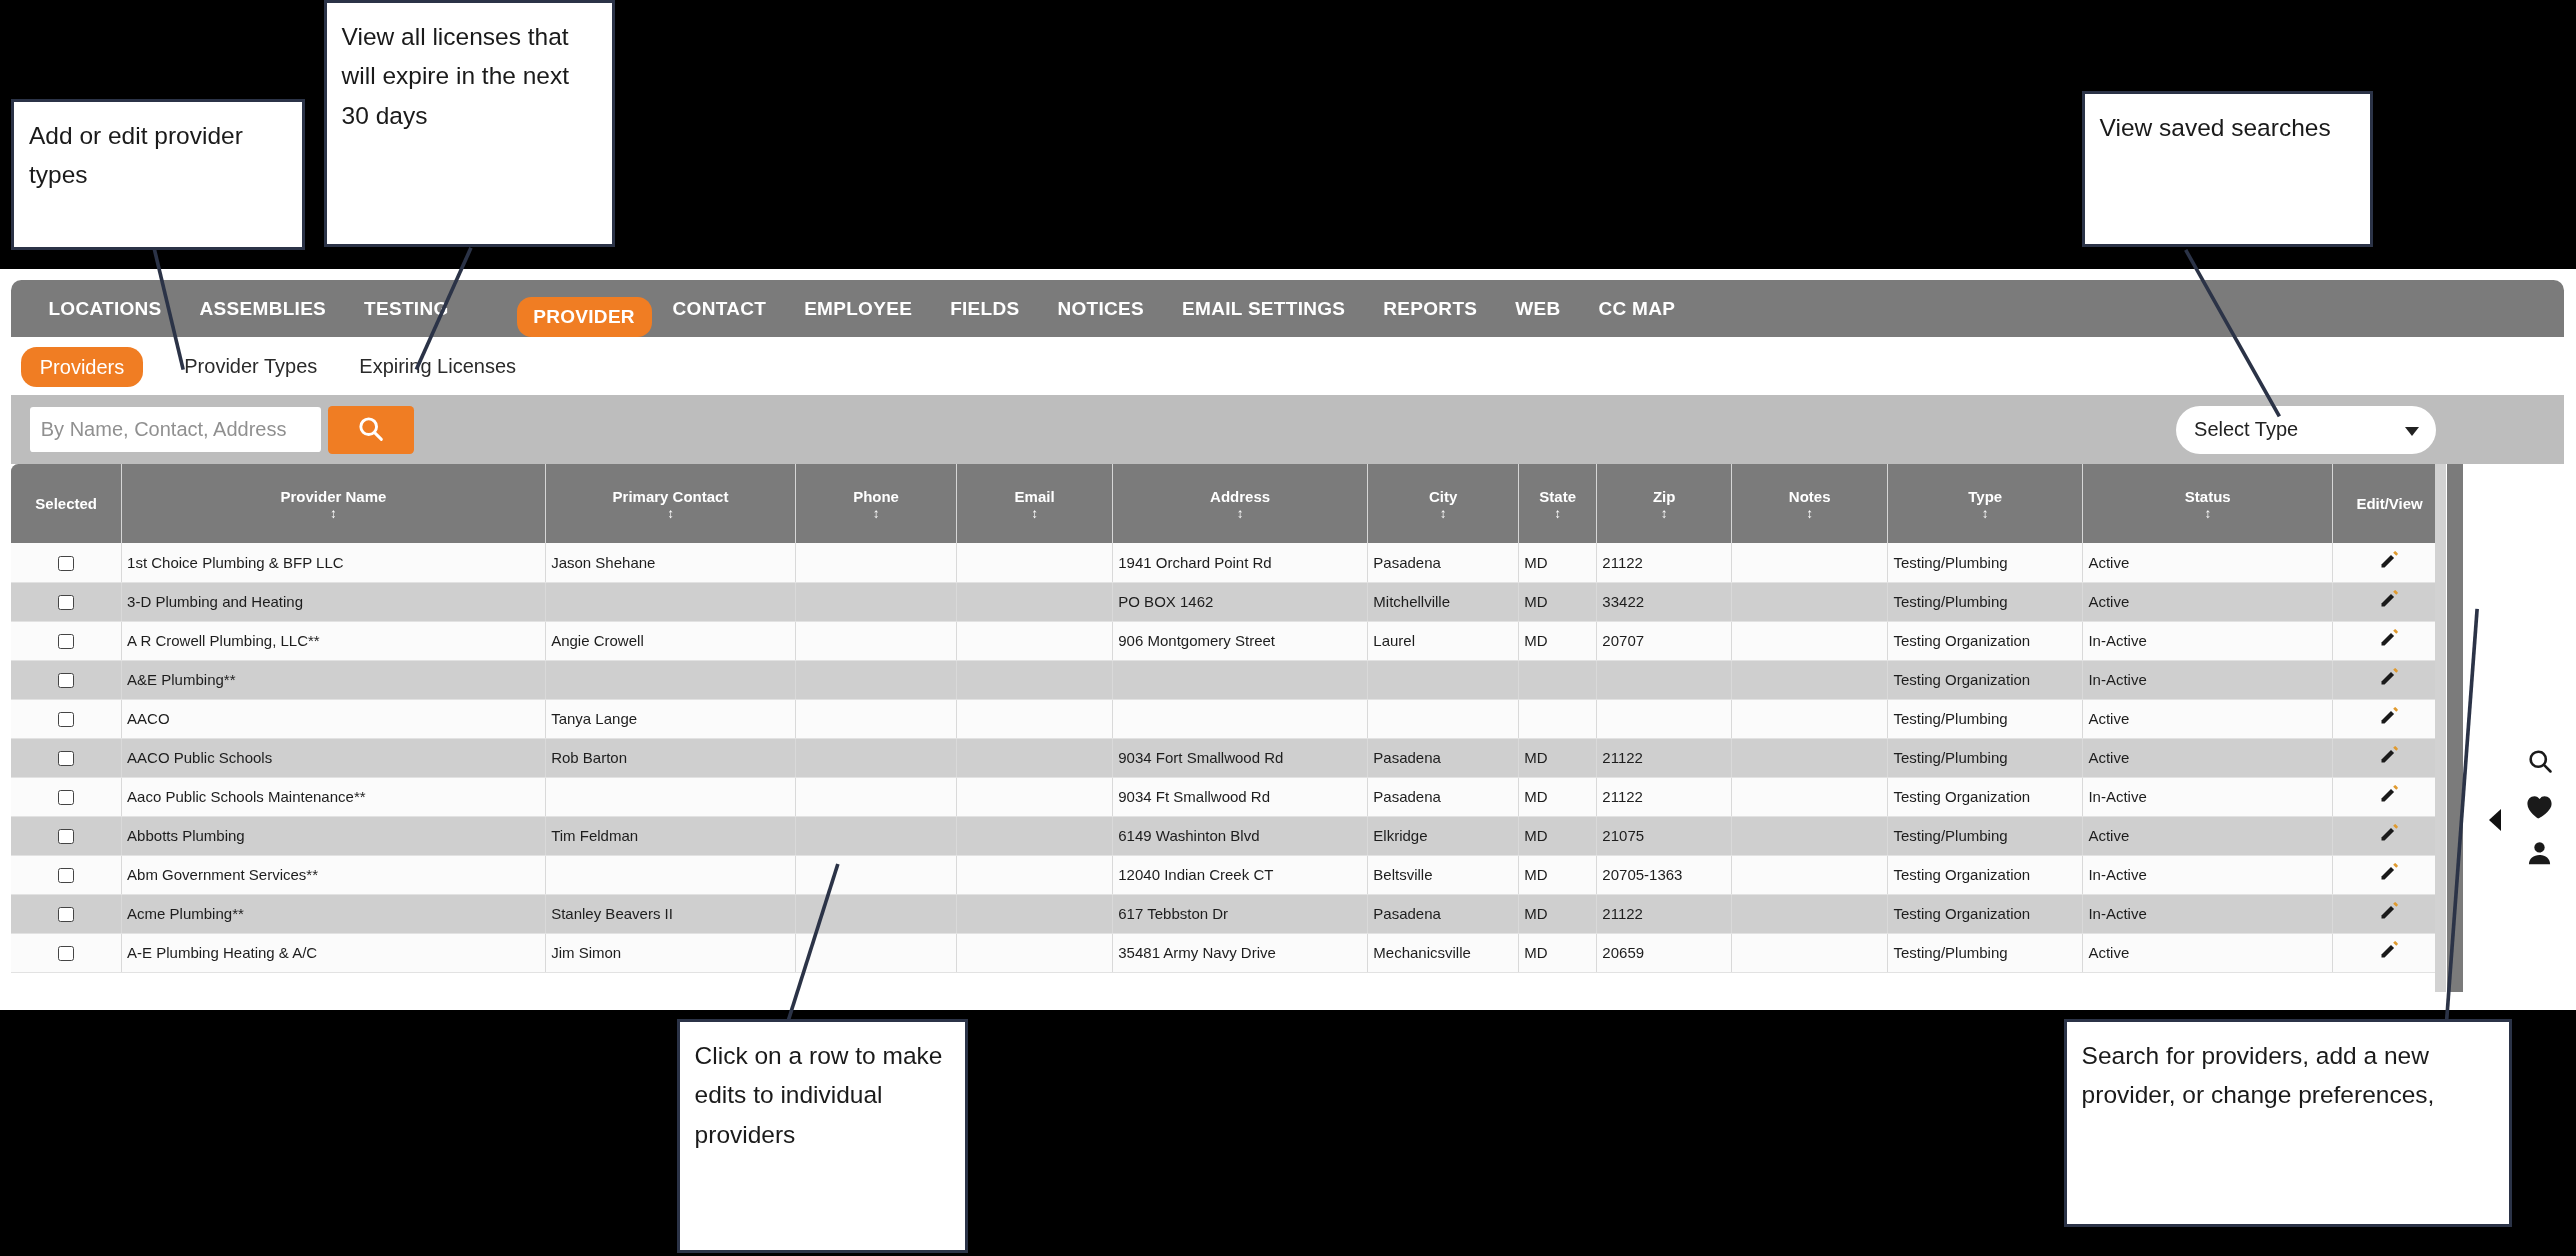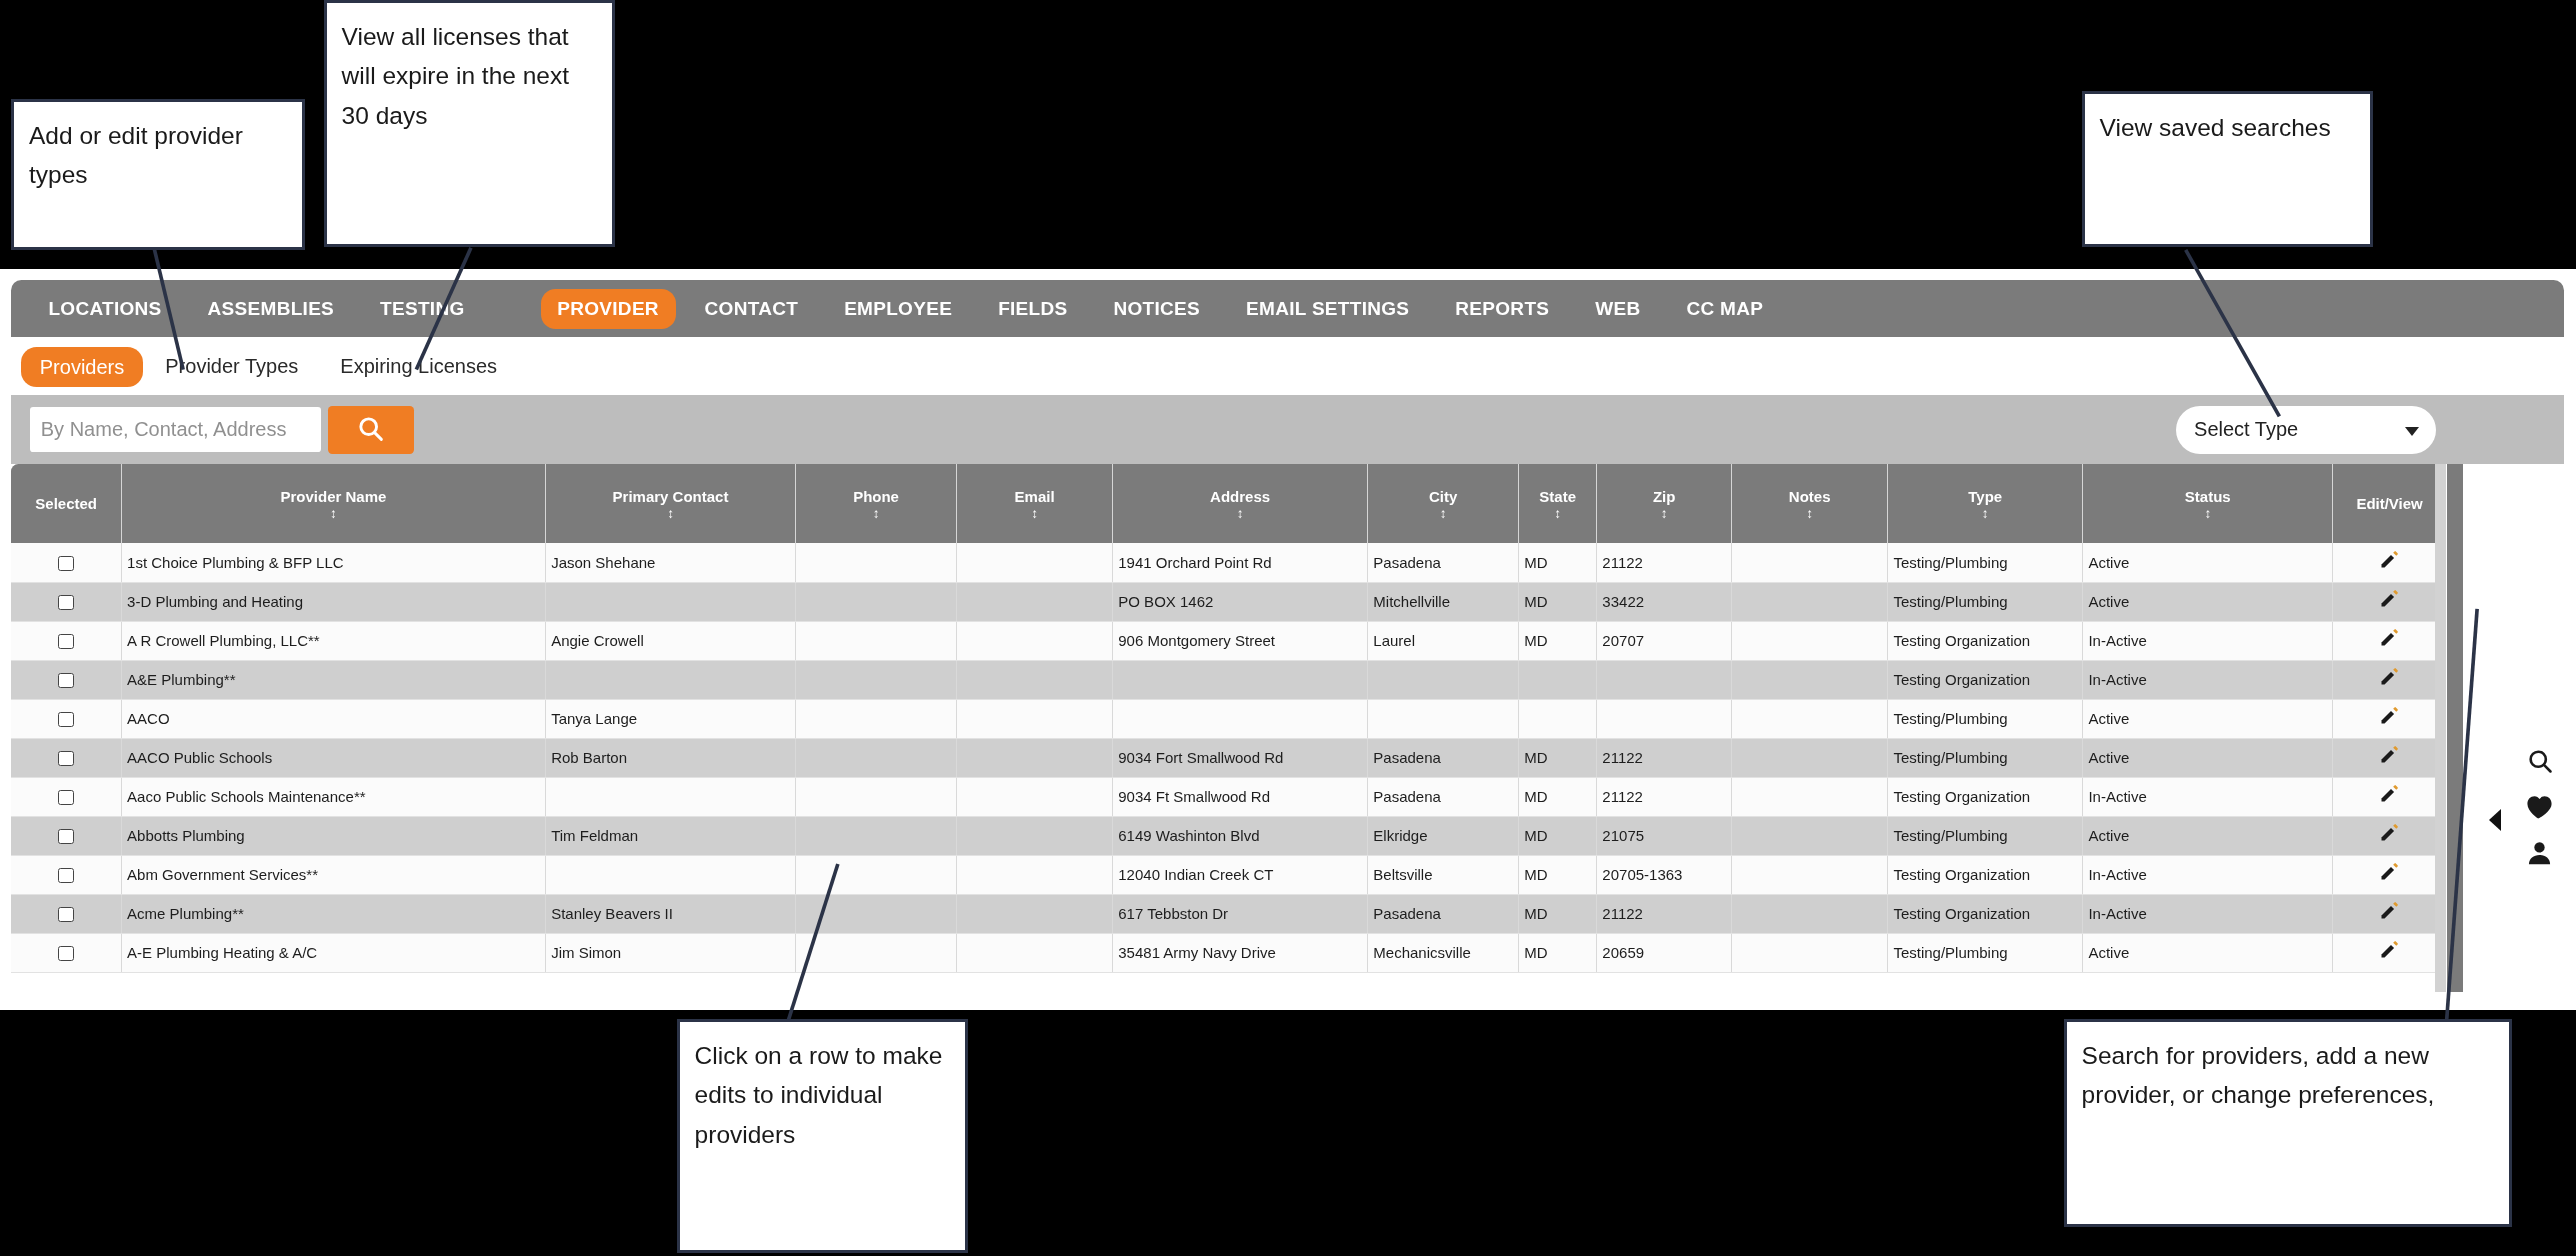--- a/index.html
+++ b/index.html
@@ -15,21 +15,21 @@
   #app {
     position: absolute; left: 0; top: 269px; width: 2576px; height: 741px;
     background: #ffffff;
   }
 
   
   .topnav {
     position: absolute; left: 11.4px; top: 11.4px; width: 2553px; height: 57px;
     background: #7b7b7b;
     border-radius: 10.4px 10.4px 0 0;
-    display: flex; align-items: center; padding-left: 20px; gap: 12px;
+    display: flex; align-items: flex-end; padding-left: 20px; gap: 4px;
   }
   .topnav-item {
     color: #ffffff; font-size: 19px; font-weight: bold; letter-spacing: 0.3px;
     padding: 0 17px; line-height: 57px; white-space: nowrap; cursor: pointer;
   }
   .topnav-item.active {
     background: #f07d23; border-radius: 14.6px; line-height: 40px; height: 40px;
     padding: 0 16.7px;
     margin-left: 47px;
   }
@@ -37,21 +37,21 @@
   
   .subnav {
     position: absolute; left: 11.4px; top: 69px; width: 2553px; height: 57px;
     background: #ffffff; display: flex; align-items: center; padding-left: 9.4px;
   }
   .subnav-item {
     font-size: 20px; color: #2a2a2a; padding: 0 21px; white-space: nowrap; cursor: pointer;
   }
   .subnav-item.active {
     background: #f07d23; color: #fff; border-radius: 15.6px;
-    height: 40px; line-height: 40px; padding: 0 19px; margin-right: 1px; text-align: center;
+    height: 40px; line-height: 40px; padding: 0 19px; margin-right: 20px; text-align: center;
   }
 
   
   .searchbar {
     position: absolute; left: 11.4px; top: 126px; width: 2553px; height: 69px;
     background: #bdbdbd; display: flex; align-items: center; padding: 0 19px;
   }
   .search-input {
     width: 291px; height: 45px; border: none; border-radius: 3.1px;
     background: #ffffff; font-size: 20px; color: #222; padding: 0 10.4px;

